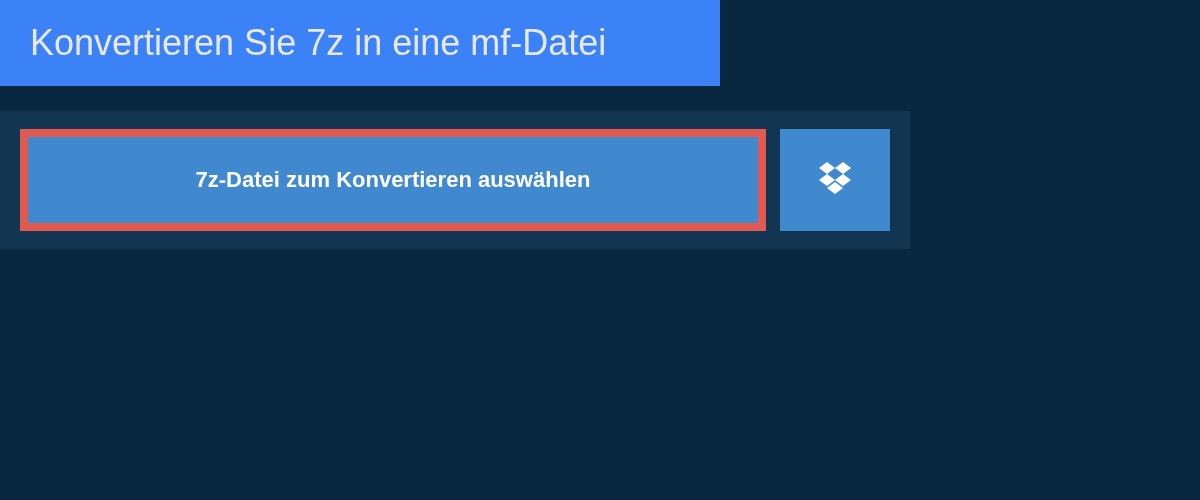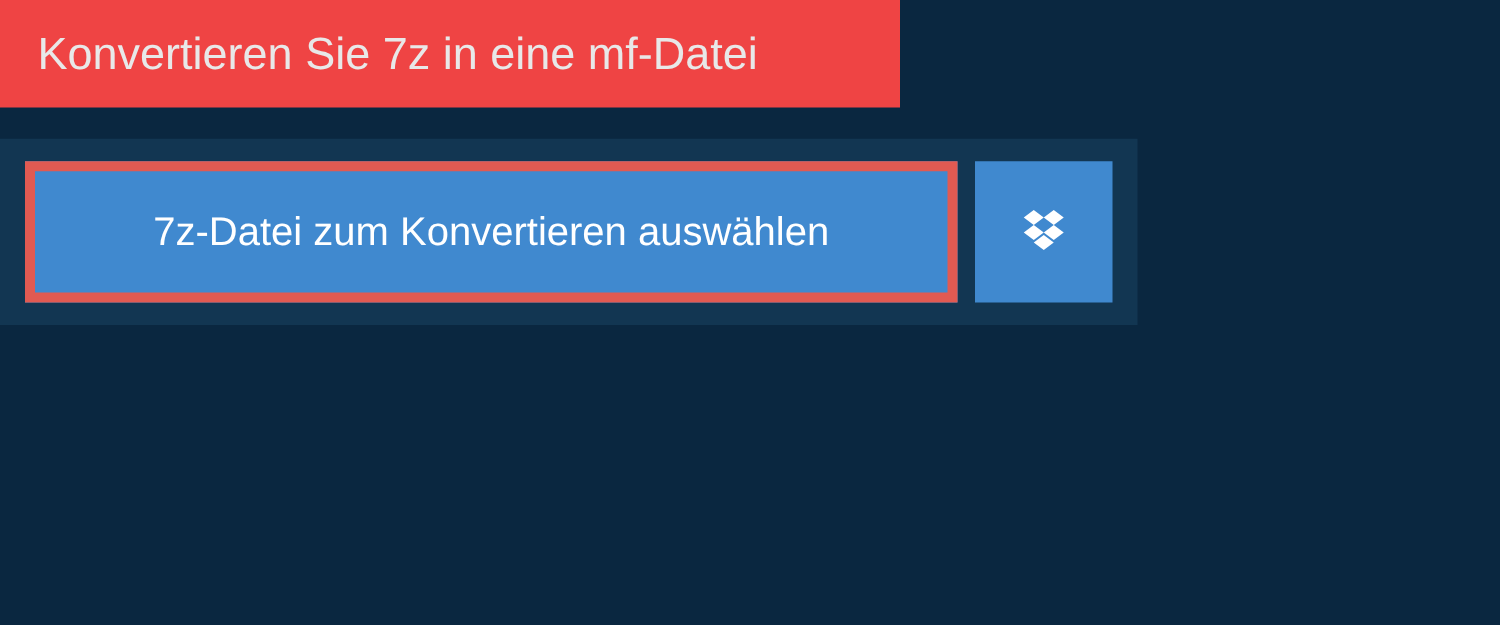--- a/index.html
+++ b/index.html
@@ -8,21 +8,21 @@
       box-sizing: border-box;
     }
     body {
       width: 1200px;
       height: 500px;
       background-color: #0a2740;
       font-family: Arial, Helvetica, sans-serif;
       overflow: hidden;
     }
     .header-bar {
-      background-color: #ef4444;
+      background-color: #3b82f6;
       padding: 22px 30px;
       display: inline-block;
       min-width: 720px;
     }
     .header-title {
       color: #e8e8e8;
       font-size: 36px;
       font-weight: 400;
     }
     .upload-section {
@@ -32,22 +32,22 @@
       width: 910px;
       display: flex;
       gap: 14px;
       align-items: stretch;
     }
     .select-file-button {
       flex: 1;
       background-color: #4089cf;
       border: 8px solid #e15a52;
       color: #ffffff;
-      font-size: 32px;
-      font-weight: 400;
+      font-size: 22px;
+      font-weight: 700;
       padding: 30px 20px;
       cursor: pointer;
       text-align: center;
       display: flex;
       align-items: center;
       justify-content: center;
     }
     .dropbox-button {
       width: 110px;
       background-color: #4089cf;

